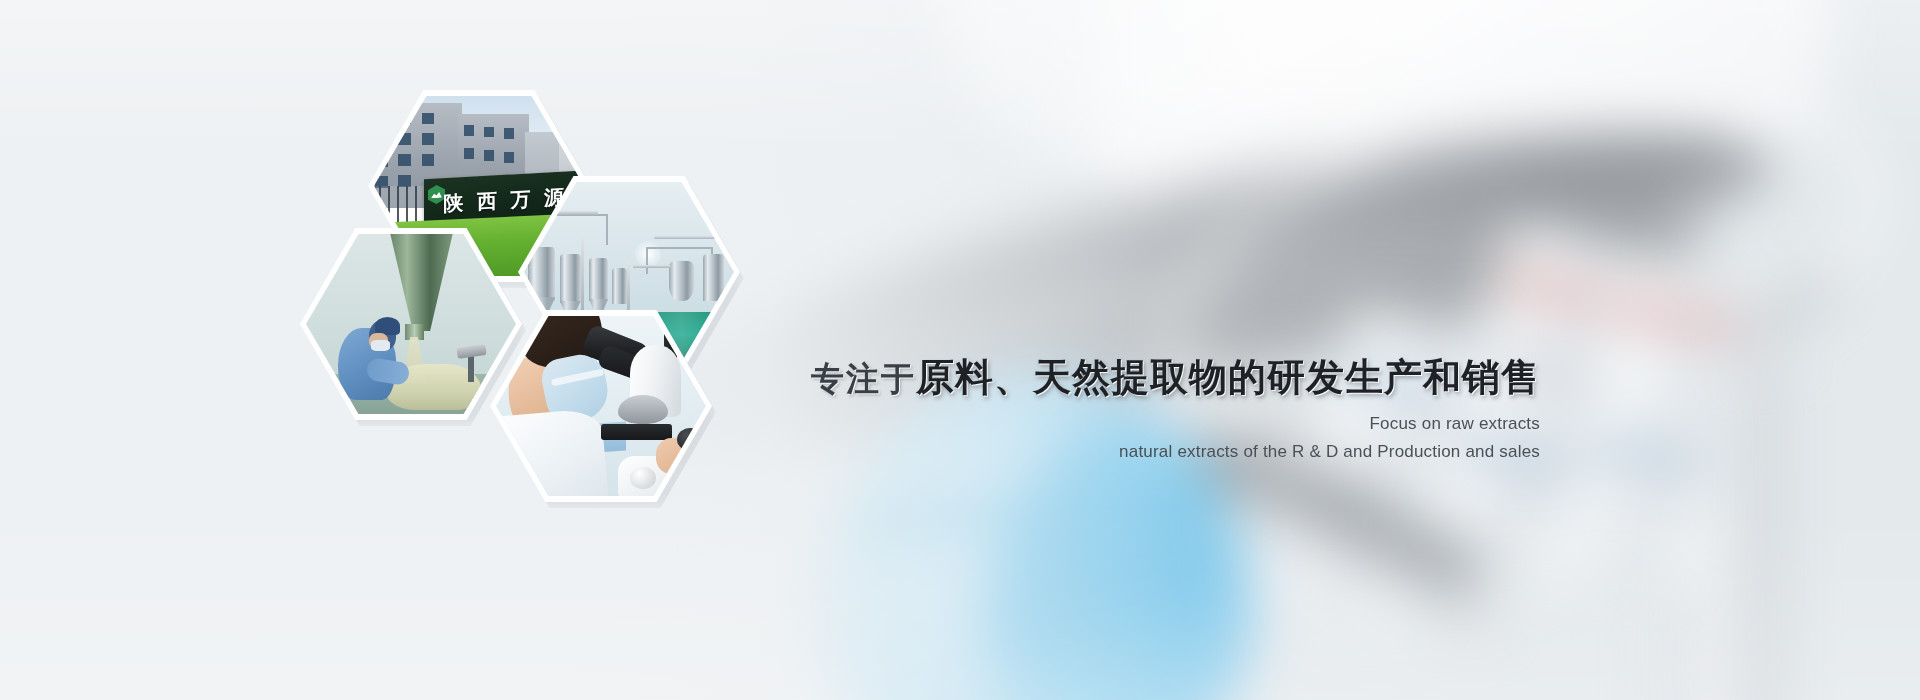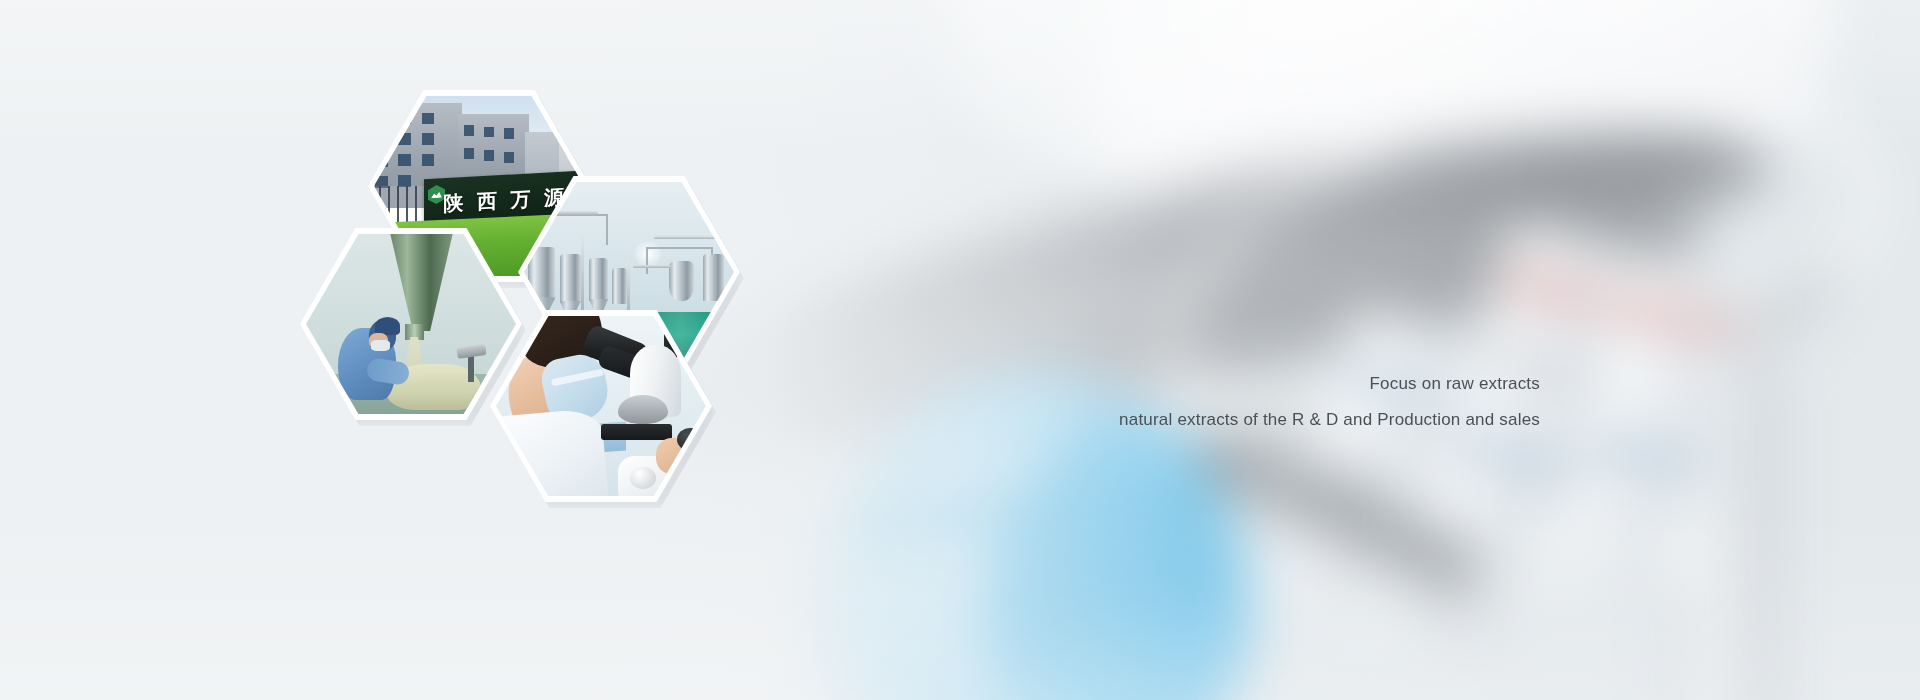--- a/index.html
+++ b/index.html
@@ -298,21 +298,21 @@
   }
   .hl-big{
     font-size:38px;font-weight:700;color:#1e2226;letter-spacing:1px;
     text-shadow:1px 1px 0 rgba(255,255,255,.9), 2px 3px 4px rgba(90,98,106,.5);
   }
   .sub{
     margin:0;text-align:right;color:#4a5055;font-size:17px;letter-spacing:.2px;
     font-family:"Liberation Sans","DejaVu Sans",sans-serif;
   }
   .sub1{margin-top:16px;}
-  .sub2{margin-top:16px;}
+  .sub2{margin-top:8px;}
 </style>
 </head>
 <body>
 
 <div class="banner">
 
   <div class="bg-base"></div>
 
   <div class="bg-photo">
     <div class="blurwrap">
@@ -465,17 +465,18 @@
           <div class="m-knob2"></div>
           <div class="m-hand"></div>
           <div class="m-knob"></div>
         </div>
       </div>
     </div>
 
   </div>
 
   <div class="textblock">
+    <h1 class="headline"><span class="hl-small">专注于</span><span class="hl-big">原料、天然提取物的研发生产和销售</span></h1>
     <p class="sub sub1">Focus on raw extracts</p>
     <p class="sub sub2">natural extracts of the R &amp; D and Production and sales</p>
   </div>
 
 </div>
 
 </body></html>

